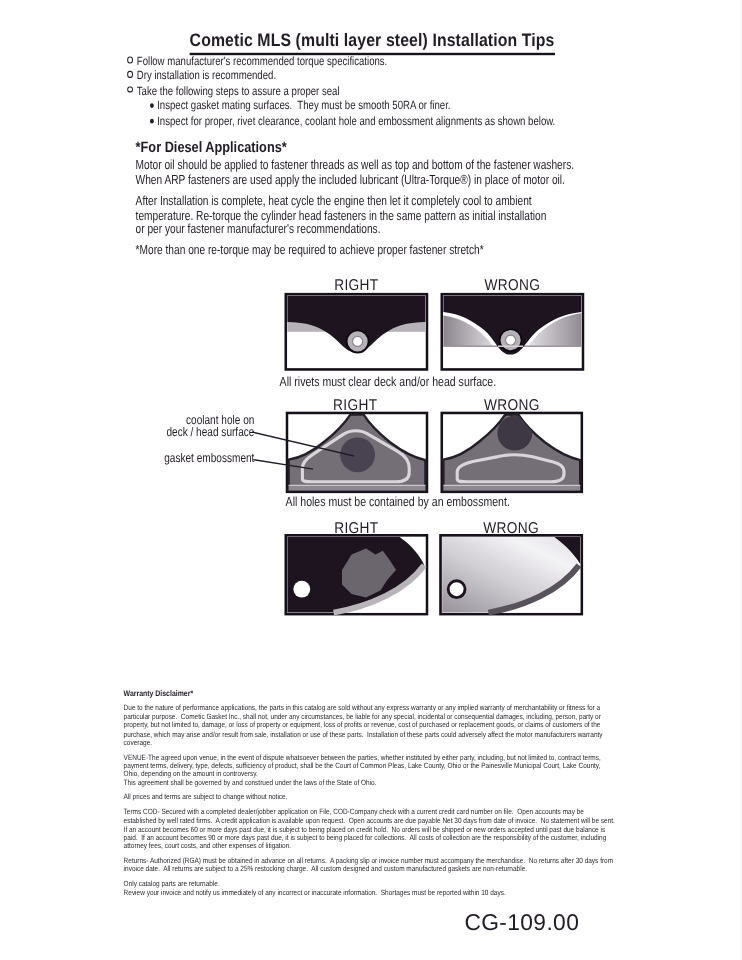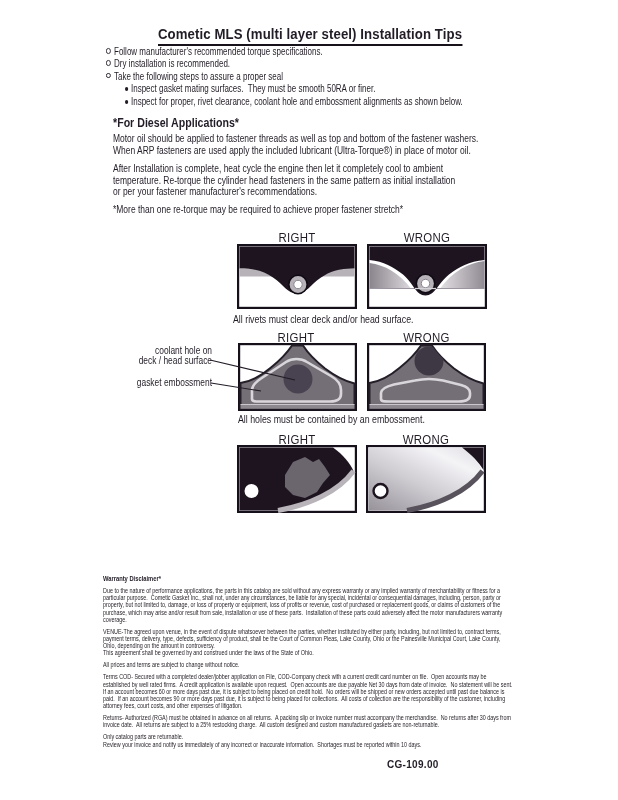--- a/index.html
+++ b/index.html
@@ -24,21 +24,21 @@
   .mk2{display:inline-block;width:4px;height:4px;background:#221c26;border-radius:50%;margin-right:3.5px;vertical-align:1px;}
   .h2{font-size:12.5px;font-weight:bold;}
   .bline{font-size:11px;line-height:11.5px;white-space:pre;transform:scaleX(.77);transform-origin:0 50%;}
   .rw{width:120px;text-align:center;font-size:13px;letter-spacing:.3px;transform:scaleX(.88);}
   .cap{font-size:11px;line-height:11.5px;white-space:pre;transform:scaleX(.80);transform-origin:0 50%;}
   .callout{width:102px;text-align:right;font-size:10.5px;line-height:10px;transform:scaleX(.80);transform-origin:100% 0;}
   .tinyh{font-size:6.8px;font-weight:bold;transform:scaleX(.85);transform-origin:0 0;white-space:pre;}
   .tinywrap{width:485px;transform:scaleX(.845);transform-origin:0 0;}
   .tinyp{font-size:6.4px;line-height:7.2px;margin:0 0 4.8px 0;white-space:pre-wrap;color:#2a252c;}
   .tinyp.nogap{margin-bottom:0;}
-  .footerno{font-size:10px;letter-spacing:.3px;font-weight:bold;}
+  .footerno{font-size:19px;letter-spacing:.3px;}
   svg{display:block;}
 </style>
 </head>
 <body>
 
 <div class="page">
 
   <div class="abs" style="left:130px;top:25px;margin-left:28px;">
     <span class="title pre cx s88">Cometic MLS (multi layer steel) Installation Tips</span>
   </div>

